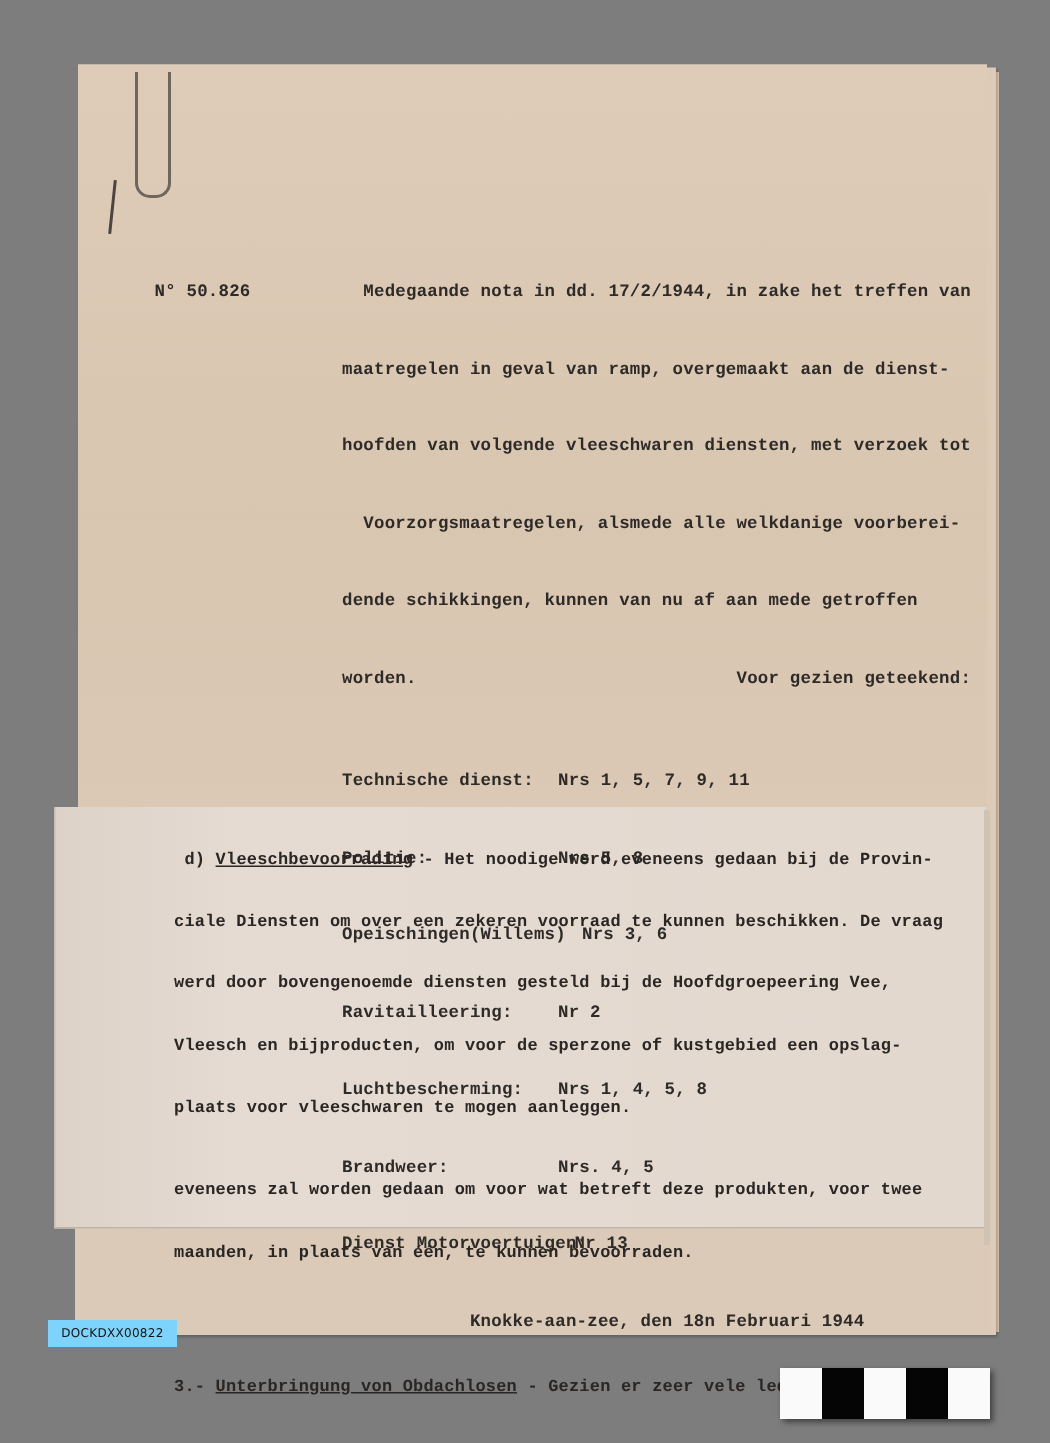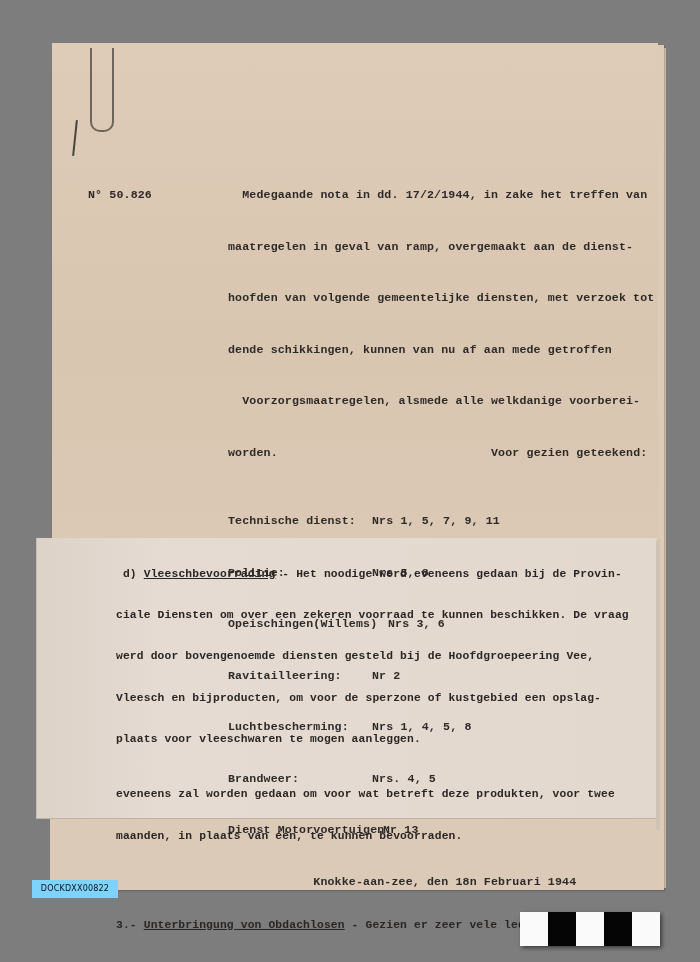--- a/index.html
+++ b/index.html
@@ -19,21 +19,21 @@
   .lower-sheet-edge { left:656px; top:540px; width:4px; height:290px; background:#cfc3b6; }
   .bottom-sheet { left:50px; top:818px; width:610px; height:72px; background:#dccab8; }
 
   .paperclip { position:absolute; left:90px; top:48px; width:20px; height:82px;
     border:2px solid #6e655d; border-top:none; border-radius:0 0 10px 10px; }
   .clip-mark { position:absolute; left:74px; top:120px; width:2px; height:36px;
     background:#4b4540; transform:rotate(6deg); }
 
   .typed { color:#2d2a28; font-size:11.6px; font-weight:bold; letter-spacing:0.15px;
     white-space:pre; position:absolute; line-height:17px; }
-  .ref-number { left:88px; top:186px; }
+  .ref-number { left:103px; top:186px; }
   .top-block { left:228px; top:152px; }
   .top-block .line { display:block; height:17.5px; }
 
   .lower-block { left:116px; top:540px; font-size:11.3px; line-height:13.8px; color:#2a2624; }
   .lower-block .line { display:block; }
   .gap { display:block; height:6px; }
   .ul { text-decoration: underline; }
 
   .archive-label { position:absolute; left:32px; top:880px; width:82px; height:14px;
     background:#7dd3fc; border:2px solid #7dd3fc; color:#111; font-family:"DejaVu Sans", sans-serif;
@@ -53,23 +53,23 @@
 <div class="sheet lower-sheet-edge"></div>
 
 <div class="paperclip"></div>
 <div class="clip-mark"></div>
 
 <div class="typed ref-number">N° 50.826</div>
 
 <div class="typed top-block">
   <span class="line">  <span>Medegaande nota in dd. 17/2/1944, in zake het treffen van</span></span>
   <span class="line">maatregelen in geval van ramp, overgemaakt aan de dienst-</span>
-  <span class="line">hoofden van volgende gemeentelijke diensten, met verzoek tot</span>
+  <span class="line">hoofden van volgende vleeschwaren diensten, met verzoek tot</span>
+  <span class="line">  Voorzorgsmaatregelen, alsmede alle welkdanige voorberei-</span>
   <span class="line">dende schikkingen, kunnen van nu af aan mede getroffen</span>
-  <span class="line">  Voorzorgsmaatregelen, alsmede alle welkdanige voorberei-</span>
   <span class="line"><span>worden.</span>                              <span>Voor gezien geteekend:</span></span>
 
   <span class="line"><span style="display:inline-block;width:144px">Technische dienst:</span><span>Nrs 1, 5, 7, 9, 11</span></span>
   <span class="line"><span style="display:inline-block;width:144px">Politie:</span><span>Nrs 5, 8</span></span>
   <span class="line"><span style="display:inline-block;width:160px">Opeischingen(Willems)</span><span>Nrs 3, 6</span></span>
   <span class="line"><span style="display:inline-block;width:144px">Ravitailleering:</span><span>Nr 2</span></span>
   <span class="line"><span style="display:inline-block;width:144px">Luchtbescherming:</span><span>Nrs 1, 4, 5, 8</span></span>
   <span class="line"><span style="display:inline-block;width:144px">Brandweer:</span><span>Nrs. 4, 5</span></span>
   <span class="line"><span style="display:inline-block;width:155px">Dienst Motorvoertuigen:</span><span>Nr 13</span></span>
   <span class="line">            <span>Knokke-aan-zee, den 18n Februari 1944</span></span>

